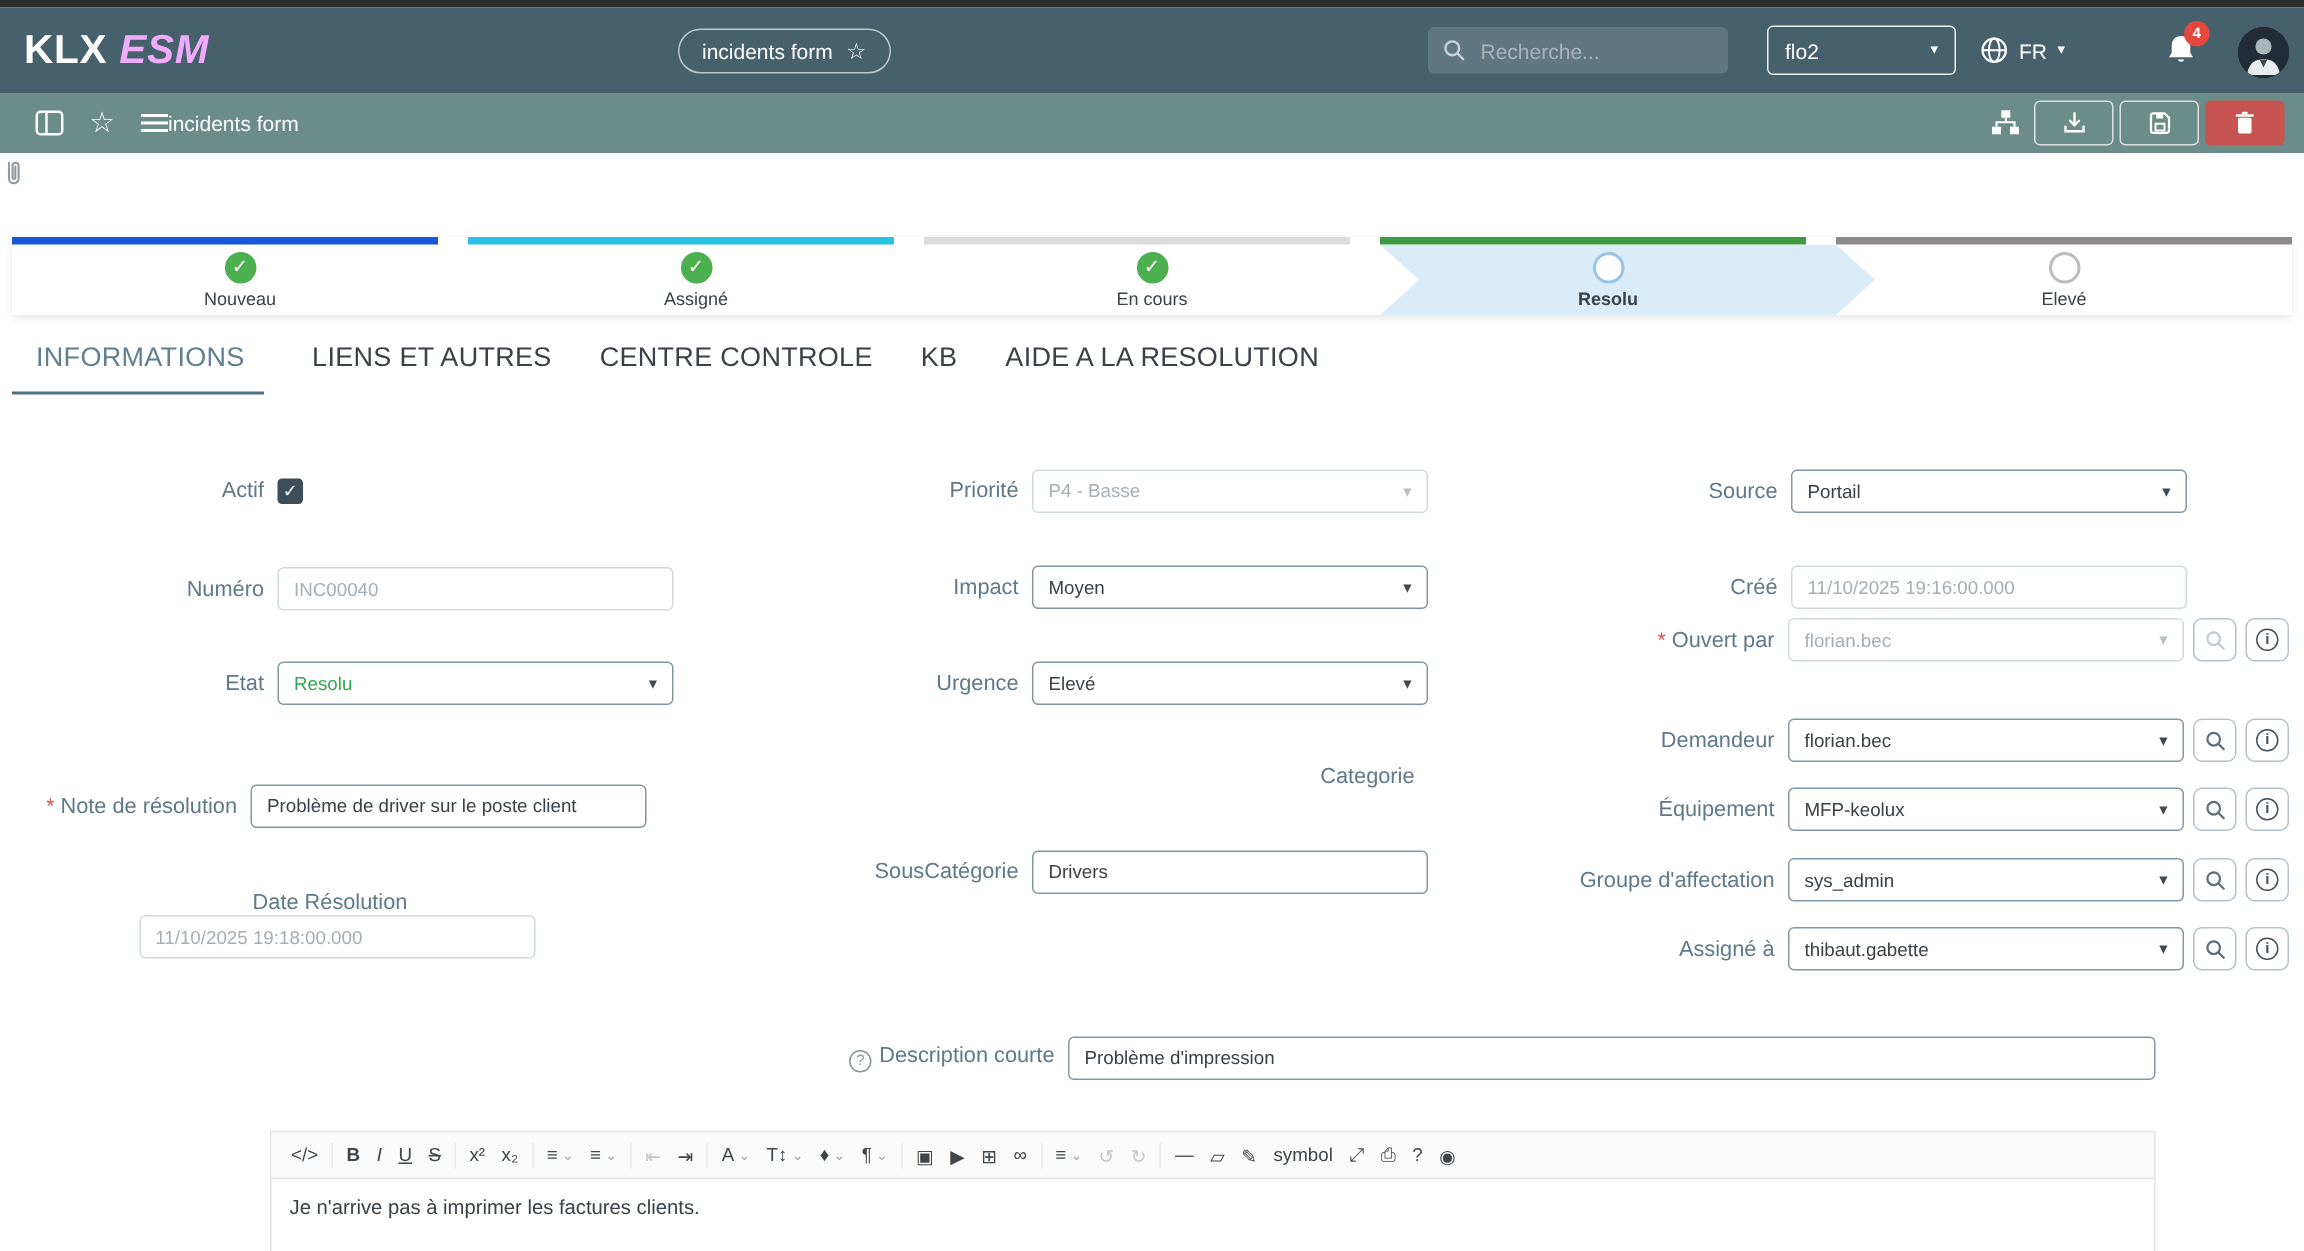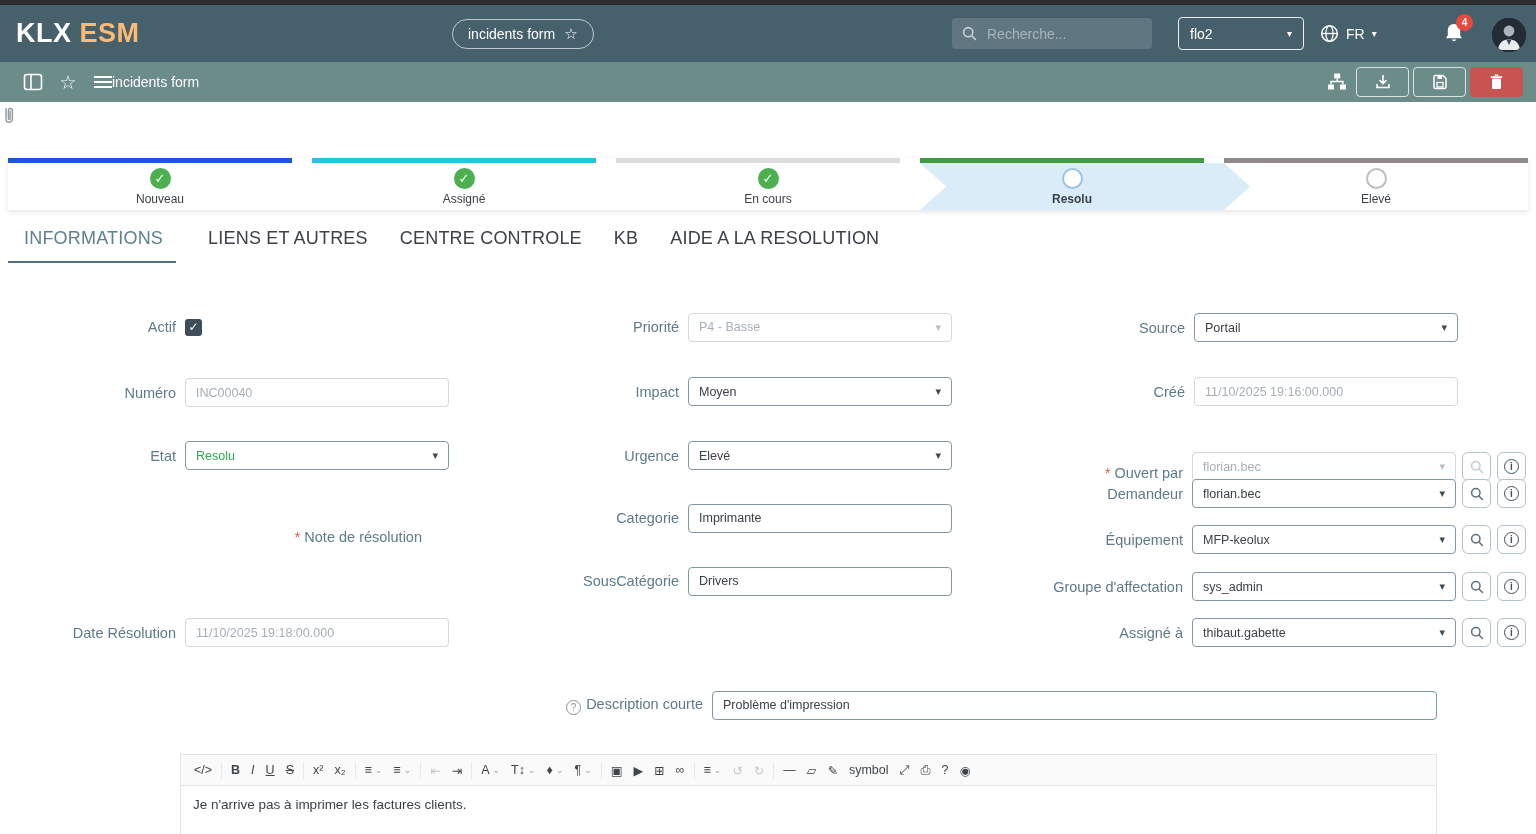--- a/index.html
+++ b/index.html
@@ -6,21 +6,21 @@
   body{
     width:1536px;height:834px;position:relative;overflow:hidden;background:#fff;
     font-family:"Liberation Sans","DejaVu Sans",sans-serif;
     -webkit-font-smoothing:antialiased;
   }
   
   .topstrip{position:absolute;top:0;left:0;right:0;height:5px;background:#2c2c2c;}
   
   .header{position:absolute;top:5px;left:0;right:0;height:57px;background:#46606C;}
   .logo{position:absolute;left:16px;top:13px;font-size:27px;font-weight:bold;color:#fff;letter-spacing:.5px;}
-  .logo .accent{color:#fdba74;}
+  .logo .accent{color:#f0abfc;font-style:italic;}
   .form-pill{position:absolute;left:452px;top:14px;height:28px;border:1px solid rgba(255,255,255,.65);
     border-radius:15px;display:flex;align-items:center;gap:9px;padding:0 15px;color:#fff;font-size:14px;cursor:pointer;}
   .pill-star{font-size:15px;color:#fff;}
   .search-box{position:absolute;left:952px;top:13px;width:200px;height:31px;background:rgba(255,255,255,.14);
     border-radius:4px;display:flex;align-items:center;padding:0 10px;gap:8px;box-sizing:border-box;}
   .search-box input{background:transparent;border:none;outline:none;color:#ffffff;font-size:14px;width:140px;}
   .search-box input::placeholder{color:rgba(255,255,255,.45);}
   .workspace-select{position:absolute;left:1178px;top:12px;width:126px;height:33px;border:1px solid rgba(255,255,255,.9);
     border-radius:4px;display:flex;align-items:center;padding:0 11px;color:#fff;font-size:14px;box-sizing:border-box;cursor:pointer;}
   .workspace-select .caret-w{margin-left:auto;}
@@ -272,23 +272,26 @@
 <div class="frow" style="left:0;top:440px;width:449px;height:31px;">
   <span class="flabel">Etat</span>
   <div class="ctl active green">
       <span class="val">Resolu</span>
       <span class="caret">▾</span>
     </div>
 </div>
 
 <div class="frow" style="left:0;top:522px;width:431px;height:30px;">
   <span class="flabel"><span class="req">*</span><span>Note de résolution</span></span>
-</div>
-
-<div class="frow" style="left:0;top:618px;width:449px;height:29px;">
+  <div class="ctl active">
+      <span class="val">Problème de driver sur le poste client</span>
+    </div>
+</div>
+
+<div class="frow" style="left:0;top:594px;width:449px;height:29px;flex-direction:column;">
   <span class="flabel">Date Résolution</span>
   <div class="ctl disabled">
       <span class="val">11/10/2025 19:18:00.000</span>
     </div>
 </div>
 
 <div class="frow" style="left:505px;top:312px;width:447px;height:30px;">
   <span class="flabel">Priorité</span>
   <div class="ctl disabled">
       <span class="val">P4 - Basse</span>
@@ -307,23 +310,20 @@
 <div class="frow" style="left:505px;top:440px;width:447px;height:31px;">
   <span class="flabel">Urgence</span>
   <div class="ctl active">
       <span class="val">Elevé</span>
       <span class="caret">▾</span>
     </div>
 </div>
 
 <div class="frow" style="left:505px;top:503px;width:447px;height:30px;">
   <span class="flabel">Categorie</span>
-  <div class="ctl active">
-      <span class="val">Imprimante</span>
-    </div>
 </div>
 
 <div class="frow" style="left:505px;top:566px;width:447px;height:30px;">
   <span class="flabel">SousCatégorie</span>
   <div class="ctl active">
       <span class="val">Drivers</span>
     </div>
 </div>
 
 <div class="frow" style="left:988px;top:312px;width:470px;height:31px;">
@@ -334,21 +334,21 @@
     </div>
 </div>
 
 <div class="frow" style="left:988px;top:377px;width:470px;height:29px;">
   <span class="flabel">Créé</span>
   <div class="ctl disabled">
       <span class="val">11/10/2025 19:16:00.000</span>
     </div>
 </div>
 
-<div class="frow" style="left:988px;top:452px;width:538px;height:29px;align-items:flex-end;">
+<div class="frow" style="left:988px;top:412px;width:538px;height:29px;">
   <span class="flabel"><span class="req">*</span><span>Ouvert par</span></span>
   <div class="ctl disabled">
       <span class="val">florian.bec</span>
       <span class="caret">▾</span>
     </div>
   <div class="mini-btn">
       <svg width="14" height="14" viewBox="0 0 14 14">
         <circle cx="5.8" cy="5.8" r="4.2" fill="none" stroke="#C3CCD2" stroke-width="1.5"></circle>
         <line x1="9" y1="9" x2="12.5" y2="12.5" stroke="#C3CCD2" stroke-width="1.5" stroke-linecap="round"></line>
       </svg>

